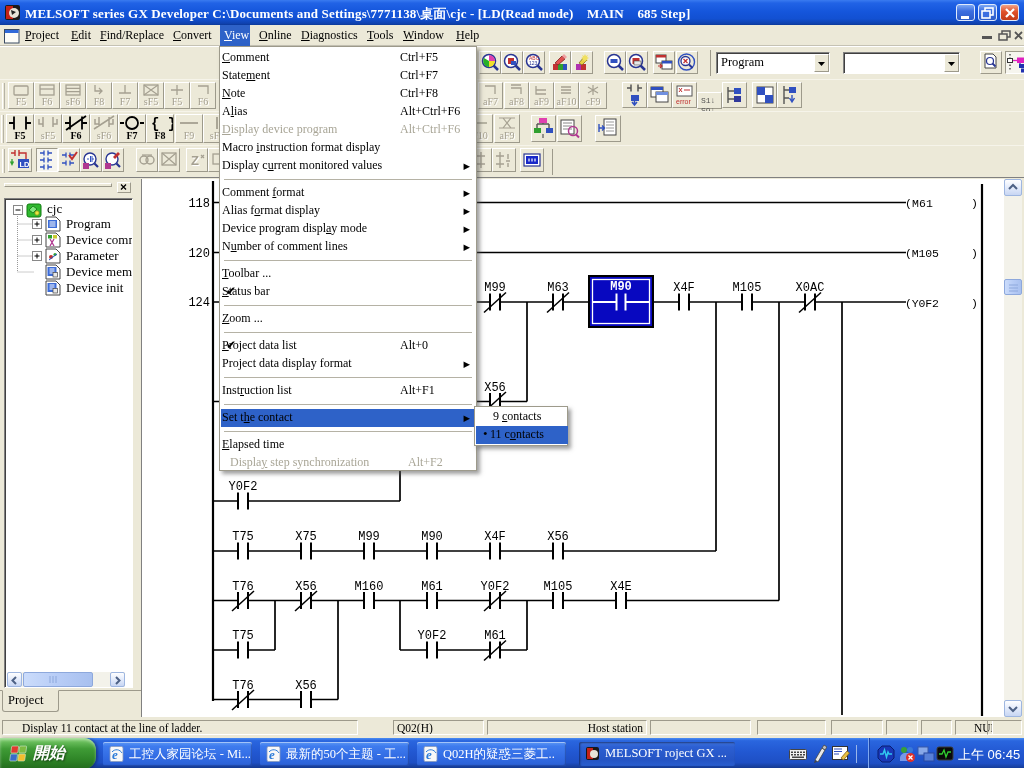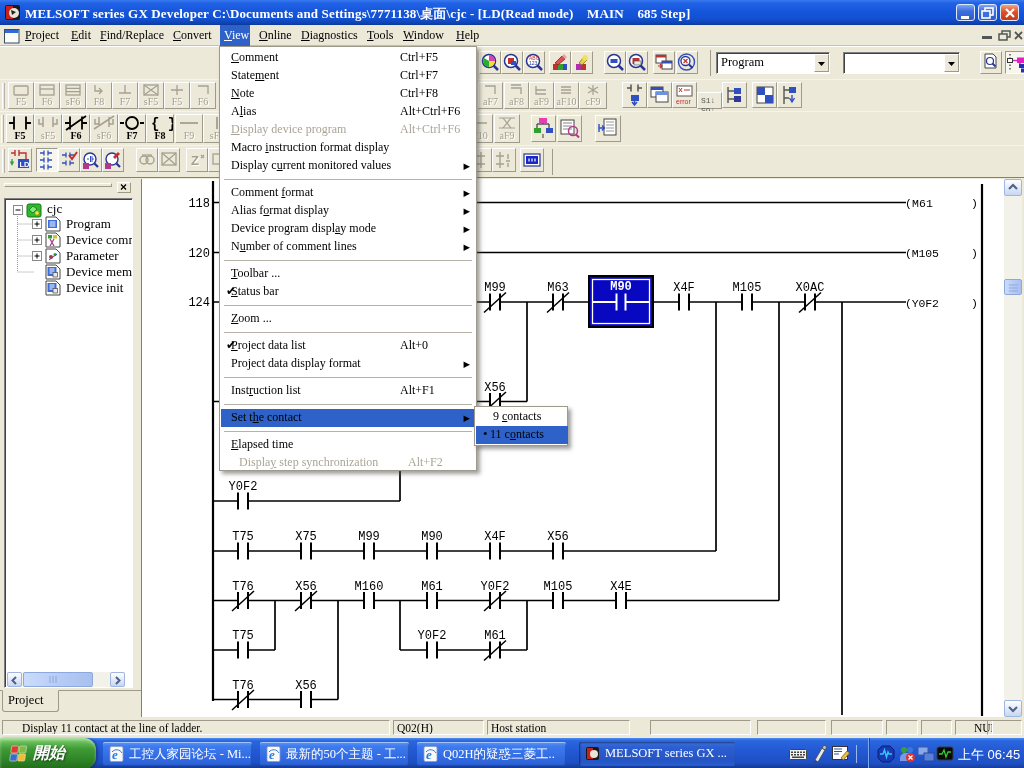--- a/index.html
+++ b/index.html
@@ -47,21 +47,21 @@
 #startbtn .stxt{position:absolute;left:33px;top:5px;color:#fff;font-size:16px;font-weight:bold;font-style:italic;text-shadow:1px 1px 2px rgba(0,0,0,.5);}
 .taskbtn{top:4px;height:24px;border-radius:2px;background:linear-gradient(180deg,#5B96F5 0%,#3E7BEE 18%,#3069E2 70%,#2C60D4 100%);
  box-shadow:inset 0 1px 0 rgba(255,255,255,.45), inset -1px -1px 1px rgba(0,0,30,.25);
  color:#fff;font-size:12.5px;white-space:nowrap;overflow:hidden;}
 .taskbtn .ticon{position:absolute;left:6px;top:4px;width:16px;height:16px;}
 .taskbtn .ttxt{position:absolute;left:26px;top:4px;}
 
 #viewmenu{left:219px;top:46px;width:258px;height:425px;background:#fff;
  border:1px solid #9D9A8B;box-shadow:3px 3px 4px rgba(80,80,80,.55);font-size:12px;}
 .menuitem{position:absolute;left:1px;width:255px;height:18px;}
-.menuitem .lab{position:absolute;left:10px;top:1px;}
+.menuitem .lab{position:absolute;left:1px;top:1px;}
 .menuitem .sc{position:absolute;left:179px;top:1px;}
 .menuitem .arr{position:absolute;right:6px;top:4px;font-size:8.5px;}
 .menuitem .chk{position:absolute;left:5px;top:1px;font-size:12px;}
 .mgray{color:#A8A596;}
 .gray2{color:#A9A697;text-shadow:1px 1px 0 #fff;margin-left:8px;}
 .msep{position:absolute;left:4px;width:248px;height:1px;background:#B5B2A5;}
 .mhl{background:#2E62C8;color:#000000;}
 #submenu{left:474px;top:406px;width:94px;height:40px;background:#fff;
  border:1px solid #9D9A8B;box-shadow:3px 3px 4px rgba(80,80,80,.55);font-size:12px;}
 </style>
@@ -610,23 +610,23 @@
             <path d="M0,1 H9 M0,4 H9 M0,7 H9" stroke="#8DA8DC"></path>
           </svg>
         </div>
       <div class="abs sbtn" style="left:0px;top:521px;width:18px;height:17px"><svg width="16" height="15">
             <path d="M4,6 L8,10 L12,6" stroke="#4D6185" stroke-width="2" fill="none"></path>
           </svg></div>
     </div>
   </div>
 
   <div class="abs" id="statusbar">
-    <div class="abs spane" style="left:2px;width:388px;padding-left:19px;">Display 11 contact at the line of ladder.</div>
+    <div class="abs spane" style="left:2px;width:356px;padding-left:19px;">Display 11 contact at the line of ladder.</div>
     <div class="abs spane" style="left:393px;width:91px;">Q02(H)</div>
-    <div class="abs spane" style="left:487px;width:143px;">Host station</div>
+    <div class="abs spane" style="left:487px;width:160px;text-align:right;">Host station</div>
     <div class="abs spane" style="left:650px;width:101px;"></div>
     <div class="abs spane" style="left:757px;width:69px;"></div>
     <div class="abs spane" style="left:831px;width:52px;"></div>
     <div class="abs spane" style="left:886px;width:32px;"></div>
     <div class="abs spane" style="left:921px;width:31px;"></div>
     <div class="abs spane" style="left:955px;width:31px;padding:1px 18px">NUM</div>
     <div class="abs spane" style="left:987px;width:35px;"></div>
   </div>
 
   <div class="abs" id="taskbar">
@@ -664,21 +664,21 @@
           <path d="M3,6 a6,6 0 0 1 10,1" stroke="#2E7CD8" stroke-width="1" fill="none"></path>
         </svg>
       <div class="ttxt">Q02H的疑惑三菱工..</div>
     </div>
     <div class="abs taskbtn" style="left:579px;width:156px;background:linear-gradient(180deg,#4076E2 0%,#2C5FD2 20%,#2554C4 75%,#2a5ecf 100%);box-shadow:inset 1px 1px 2px rgba(0,0,20,.5);">
       <svg class="ticon" viewBox="0 0 16 16">
           <rect x="1" y="1" width="13" height="13" rx="2" fill="#181818"></rect>
           <path d="M2,2 L8,2 L8,13 L2,13 Z" fill="#C42217"></path>
           <circle cx="9" cy="8" r="4" fill="#E8E4D8"></circle>
         </svg>
-      <div class="ttxt">MELSOFT series GX ...</div>
+      <div class="ttxt">MELSOFT roject GX ...</div>
     </div>
 
     <svg class="abs" style="left:789px;top:9px" width="18" height="14" viewBox="0 0 18 14">
         <rect x="0.5" y="2.5" width="17" height="10" rx="1" fill="#F0F0F0" stroke="#444"></rect>
         <g fill="#444">
           <rect x="2" y="4.5" width="2" height="1.5"></rect>
           <rect x="5" y="4.5" width="2" height="1.5"></rect>
           <rect x="8" y="4.5" width="2" height="1.5"></rect>
           <rect x="11" y="4.5" width="2" height="1.5"></rect>
           <rect x="14" y="4.5" width="2" height="1.5"></rect>

